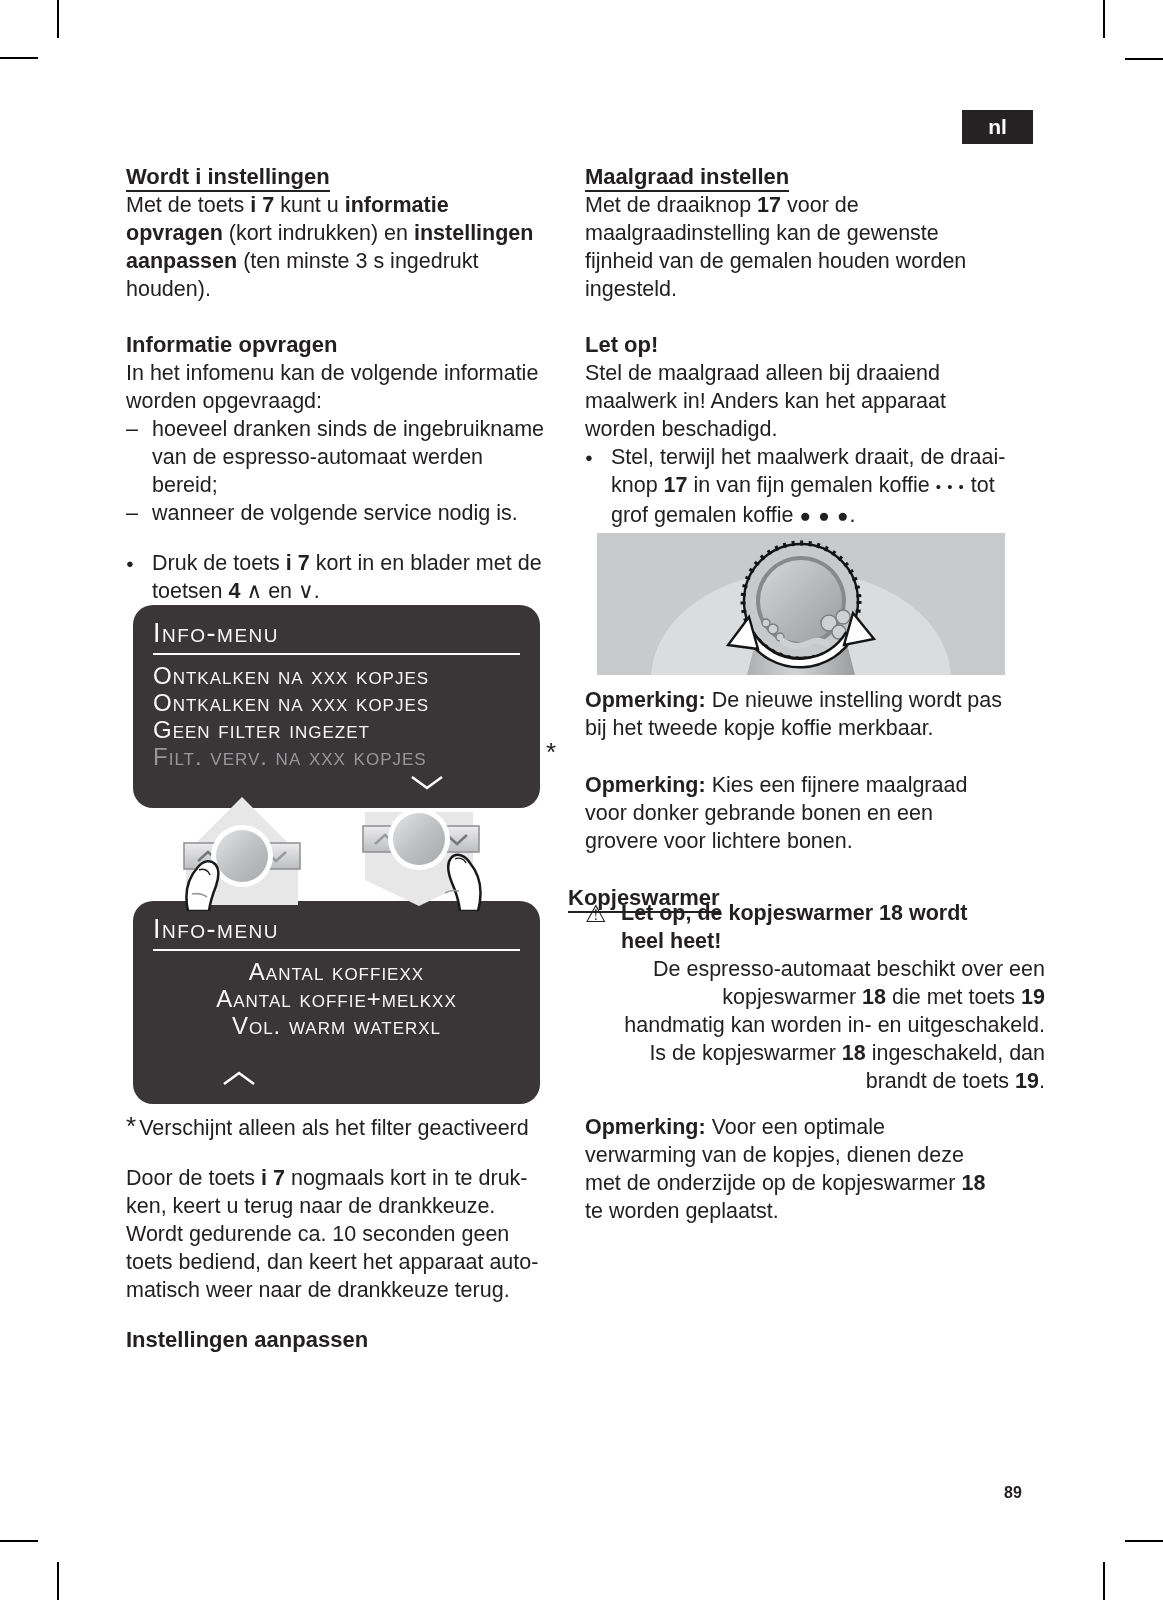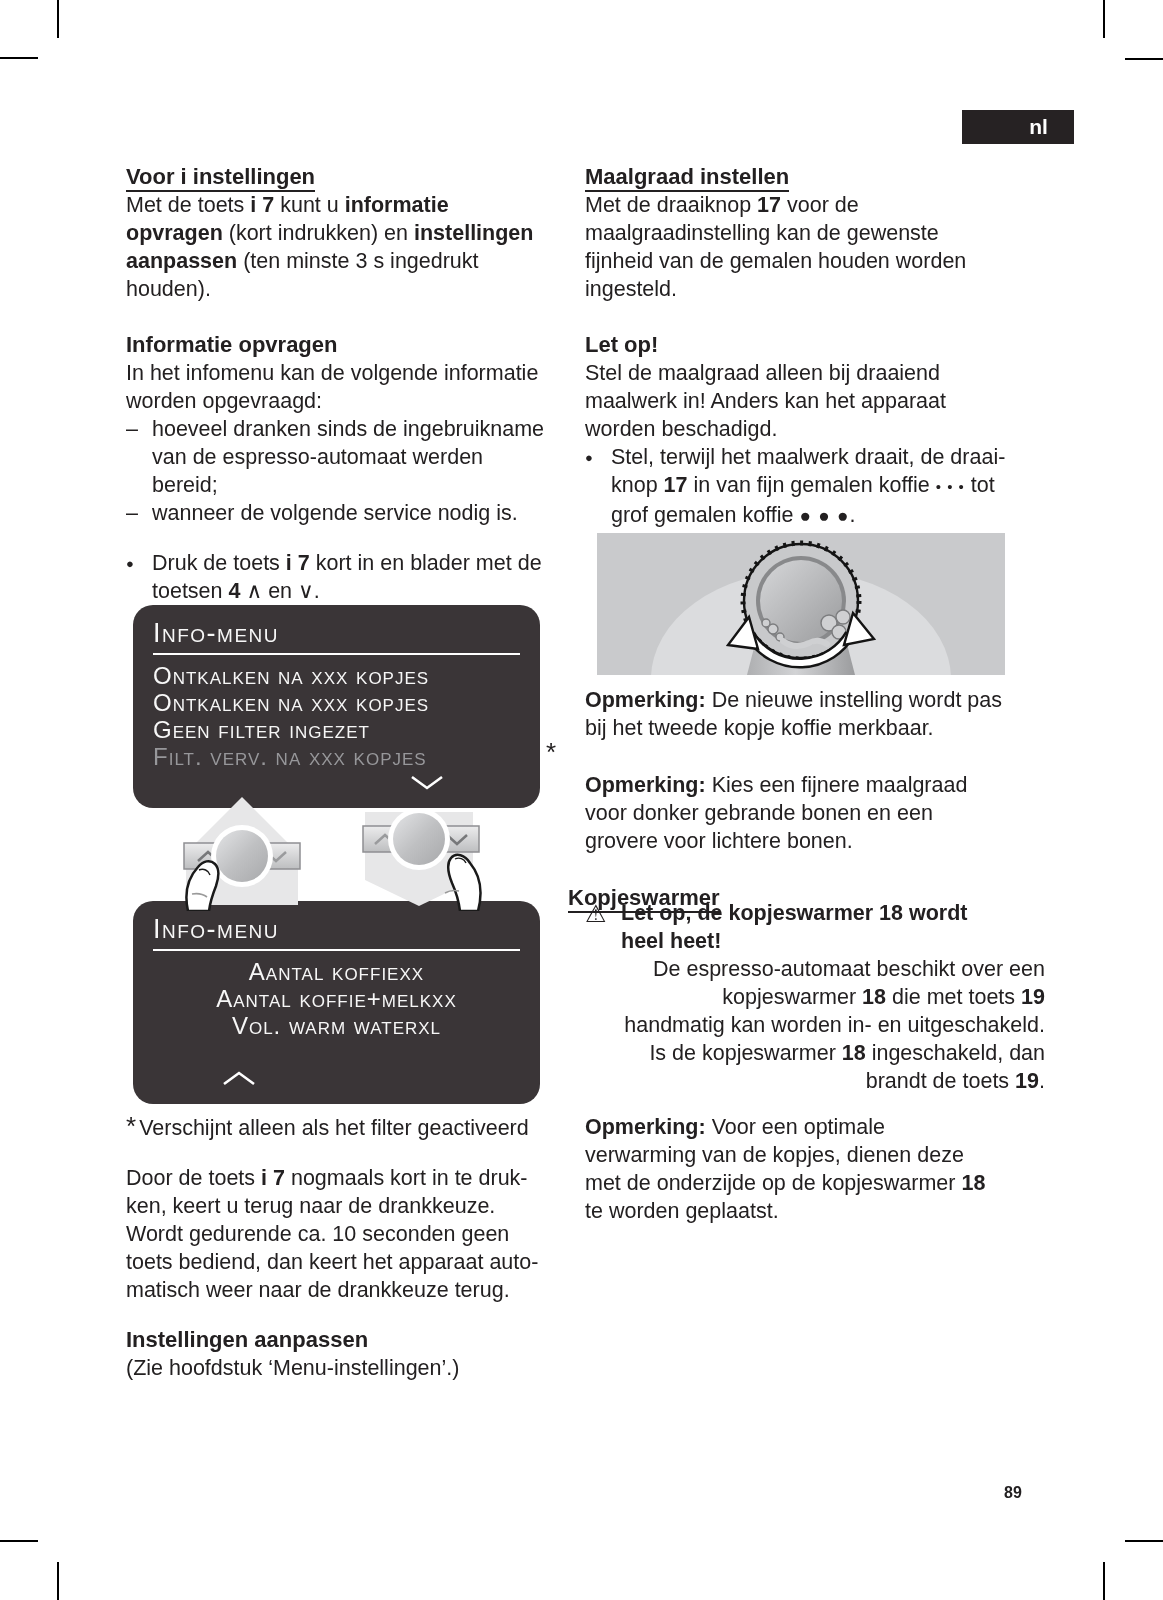--- a/index.html
+++ b/index.html
@@ -22,42 +22,42 @@
   .prule{height:2px;background:#ffffff;margin-top:4px;}
   .plines{margin-top:7px;font-size:24px;line-height:27px;font-variant:small-caps;letter-spacing:1px;font-weight:400;}
   .prow{display:flex;justify-content:center;}
   .dim{color:#97979a;}
   .pchev{position:absolute;}
   .fstar{font-size:26px;line-height:28px;}
   .footnote .fstar{margin-right:3px;}
   .warnrow{display:flex;}
   .warnicon{flex:0 0 36px;font-size:24px;line-height:29px;}
   .badge{position:absolute;left:962px;top:110px;width:71px;height:34px;background:#262223;
-         color:#fff;font-weight:bold;font-size:21px;display:flex;align-items:center;justify-content:center;padding-left:41px;}
+         color:#fff;font-weight:bold;font-size:21px;display:flex;align-items:center;justify-content:center;}
   .pageno{position:absolute;left:1004px;top:1484px;width:34px;font-size:16px;font-weight:bold;text-align:left;}
 </style>
 </head>
 <body>
 
 <div id="page">
 
   <div class="cm" style="left:57px;top:0;width:2px;height:38px;"></div>
   <div class="cm" style="left:0;top:57px;width:38px;height:2px;"></div>
   <div class="cm" style="left:1103px;top:0;width:2px;height:38px;"></div>
   <div class="cm" style="left:1125px;top:58px;width:38px;height:2px;"></div>
   <div class="cm" style="left:0;top:1540px;width:38px;height:2px;"></div>
   <div class="cm" style="left:57px;top:1562px;width:2px;height:38px;"></div>
   <div class="cm" style="left:1125px;top:1540px;width:38px;height:2px;"></div>
   <div class="cm" style="left:1103px;top:1562px;width:2px;height:38px;"></div>
 
   <div class="badge">
       <span>nl</span>
     </div>
 
-  <div class="abs h hu" style="left:126px;top:163px;width:450px;"><span>Voor i instellingen</span></div>
+  <div class="abs h hu" style="left:126px;top:163px;width:450px;"><span>Wordt i instellingen</span></div>
 
   <div class="abs para" style="left:126px;top:191px;width:450px;"><span class="">Met de toets </span><span class="b">i 7</span><span> kunt u </span><span class="b">informatie
 opvragen</span><span> (kort indrukken) en </span><span class="b">instellingen
 aanpassen</span><span> (ten minste 3 s ingedrukt
 houden).</span></div>
 
   <div class="abs h" style="left:126px;top:331px;width:450px;">Informatie opvragen</div>
 
   <div class="abs para" style="left:126px;top:359px;width:450px;">In het infomenu kan de volgende informatie
 worden opgevraagd:</div>
@@ -162,21 +162,20 @@
 
   <div class="abs para footnote" style="left:126px;top:1112px;width:450px;"><span class="fstar">*</span><span>Verschijnt alleen als het filter geactiveerd</span></div>
 
   <div class="abs para" style="left:126px;top:1164px;width:450px;"><span>Door de toets </span><span class="b">i 7</span><span> nogmaals kort in te druk-
 ken, keert u terug naar de drankkeuze.
 Wordt gedurende ca. 10 seconden geen
 toets bediend, dan keert het apparaat auto-
 matisch weer naar de drankkeuze terug.</span></div>
 
   <div class="abs h" style="left:126px;top:1326px;width:450px;">Instellingen aanpassen</div>
-  <div class="abs para" style="left:126px;top:1354px;width:450px;">(Zie hoofdstuk ‘Menu-instellingen’.)</div>
 
   <div class="abs h hu" style="left:585px;top:163px;width:450px;"><span>Maalgraad instellen</span></div>
 
   <div class="abs para" style="left:585px;top:191px;width:450px;"><span>Met de draaiknop </span><span class="b">17</span><span> voor de
 maalgraadinstelling kan de gewenste
 fijnheid van de gemalen houden worden
 ingesteld.</span></div>
 
   <div class="abs h" style="left:585px;top:331px;width:450px;">Let op!</div>
 

